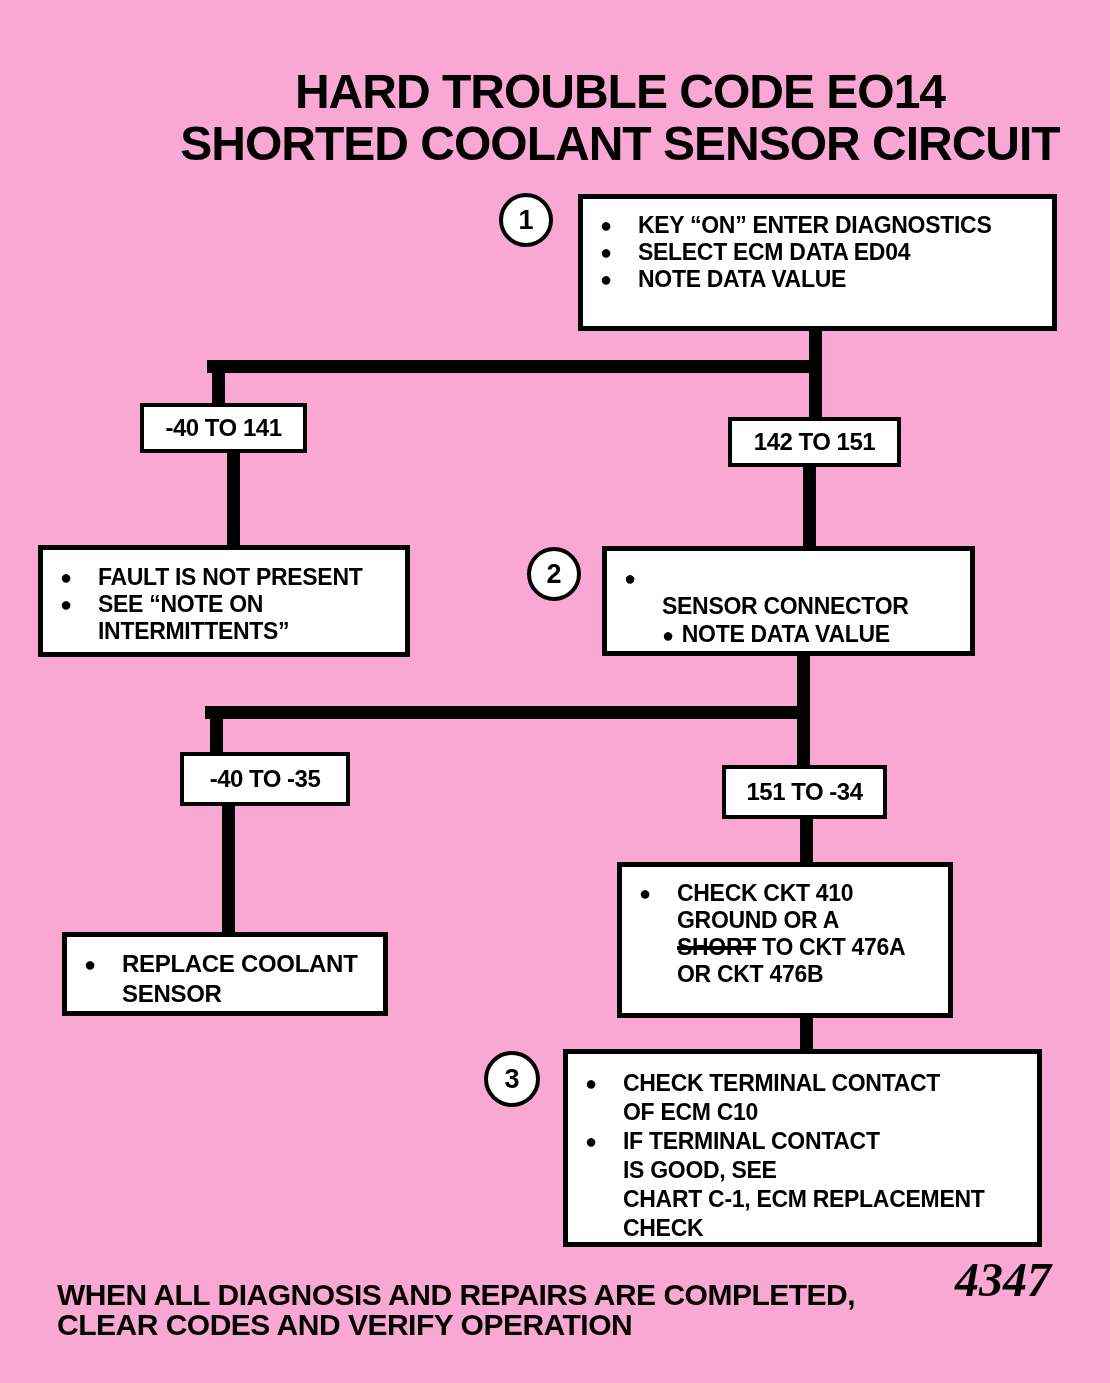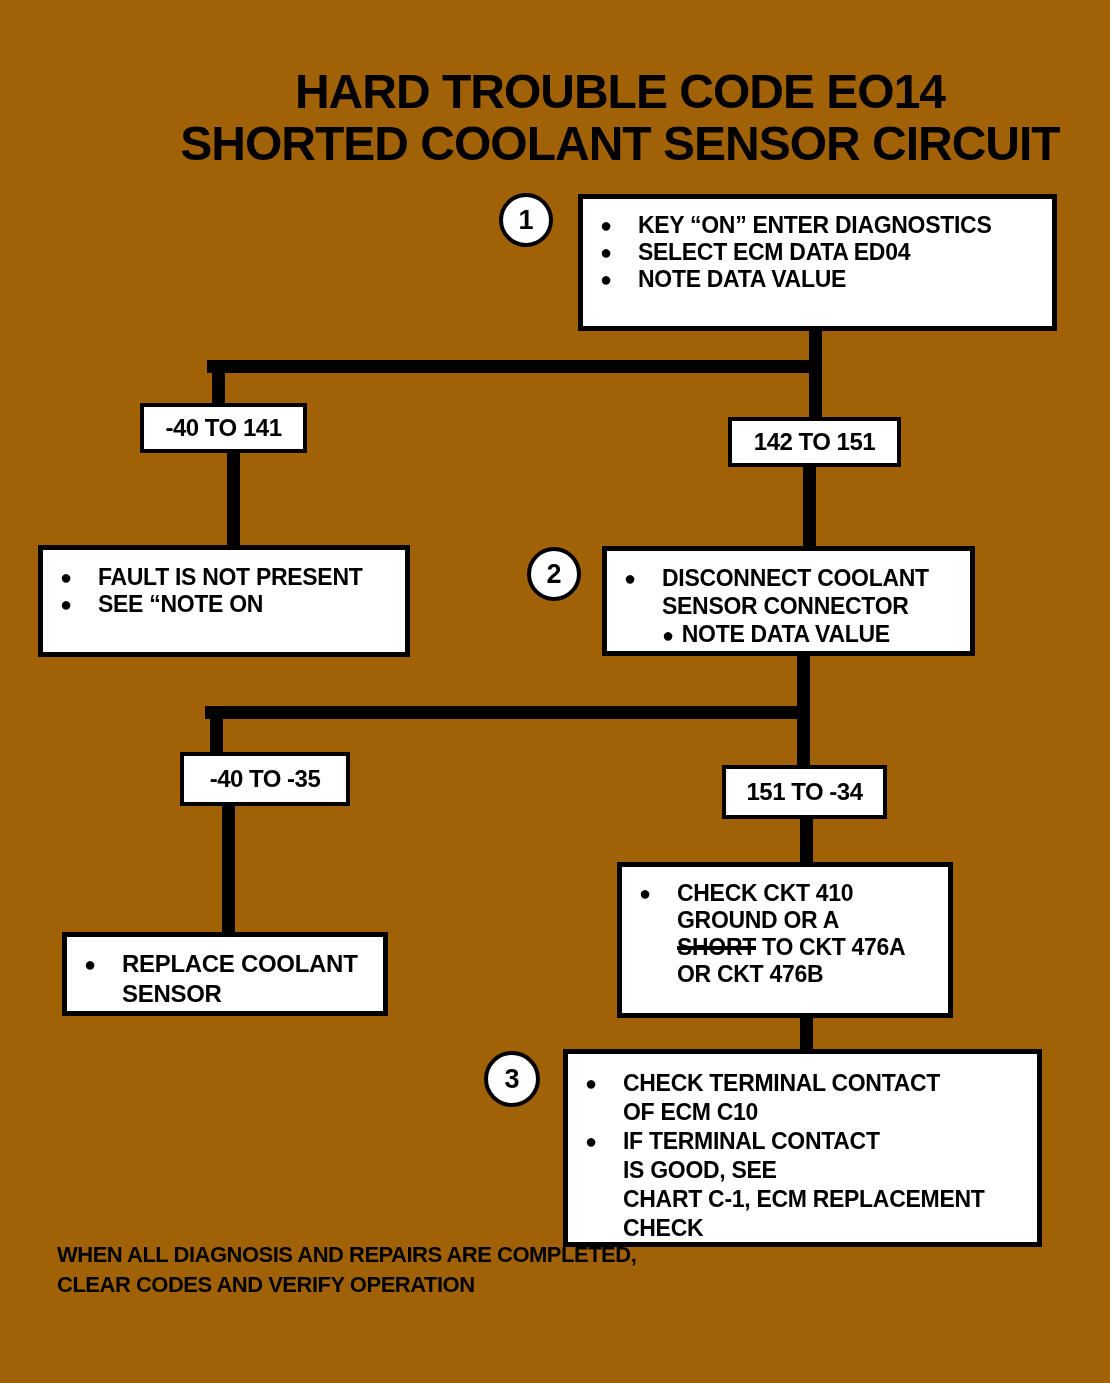--- a/index.html
+++ b/index.html
@@ -1,19 +1,19 @@
 <!DOCTYPE html>
 <html><head>
 <meta charset="utf-8">
 <style>
   html,body{margin:0;padding:0;background:#ffffff;}
   #page{
     position:relative;
     width:1110px;height:1383px;
-    background:#a16207;
+    background:#f9a8d4;
     font-family:"Liberation Sans", sans-serif;
     font-weight:bold;
     color:#000;
     overflow:hidden;
   }
   .title{
     position:absolute;left:120px;top:66px;width:1000px;
     text-align:center;
     font-size:48px;line-height:52px;letter-spacing:-1px;
   }
@@ -39,22 +39,22 @@
   .circle{
     position:absolute;
     border:4px solid #000;border-radius:50%;
     background:#fff;box-sizing:border-box;
     display:flex;align-items:center;justify-content:center;
     font-size:27px;
   }
   .line{position:absolute;background:#000;}
   .struck{text-decoration:line-through;text-decoration-thickness:4px;}
   .footer-note{
-    position:absolute;left:57px;top:1240px;width:820px;
-    font-size:22px;line-height:30px;letter-spacing:-0.5px;
+    position:absolute;left:57px;top:1280px;width:820px;
+    font-size:30px;line-height:30px;letter-spacing:-0.5px;
   }
   .fig-num{
     position:absolute;left:955px;top:1252px;width:150px;
     font-family:"Liberation Serif", serif;
     font-style:italic;font-weight:bold;
     font-size:48px;
   }
 </style>
 </head>
 <body>
@@ -107,30 +107,30 @@
     <div class="row">
       <span class="bul">●</span>
       <span>FAULT IS NOT PRESENT</span>
     </div>
     <div class="row">
       <span class="bul">●</span>
       <span>SEE “NOTE ON</span>
     </div>
     <div class="row">
       <span class="bul"></span>
+      <span>INTERMITTENTS”</span>
     </div>
   </div>
 
   <div class="circle" style="left:527px;top:547px;width:54px;height:54px;">
     <span>2</span>
   </div>
   <div class="box" style="left:602px;top:546px;width:373px;height:110px;padding-top:13px;line-height:28px;">
     <div class="row">
       <span class="bul">●</span>
-      <span>DISCONNECT COOLANT</span>
     </div>
     <div class="row">
       <span class="bul"></span>
       <span>SENSOR CONNECTOR</span>
     </div>
     <div class="row">
       <span class="bul"></span>
       <span><span class="bul inline">●</span><span>NOTE DATA VALUE</span></span>
     </div>
   </div>
@@ -202,14 +202,15 @@
     <div class="row">
       <span class="bul"></span>
       <span>CHECK</span>
     </div>
   </div>
 
   <div class="footer-note">
     <div>WHEN ALL DIAGNOSIS AND REPAIRS ARE COMPLETED,</div>
     <div>CLEAR CODES AND VERIFY OPERATION</div>
   </div>
+  <div class="fig-num">4347</div>
 
 </div>
 
 </body></html>

